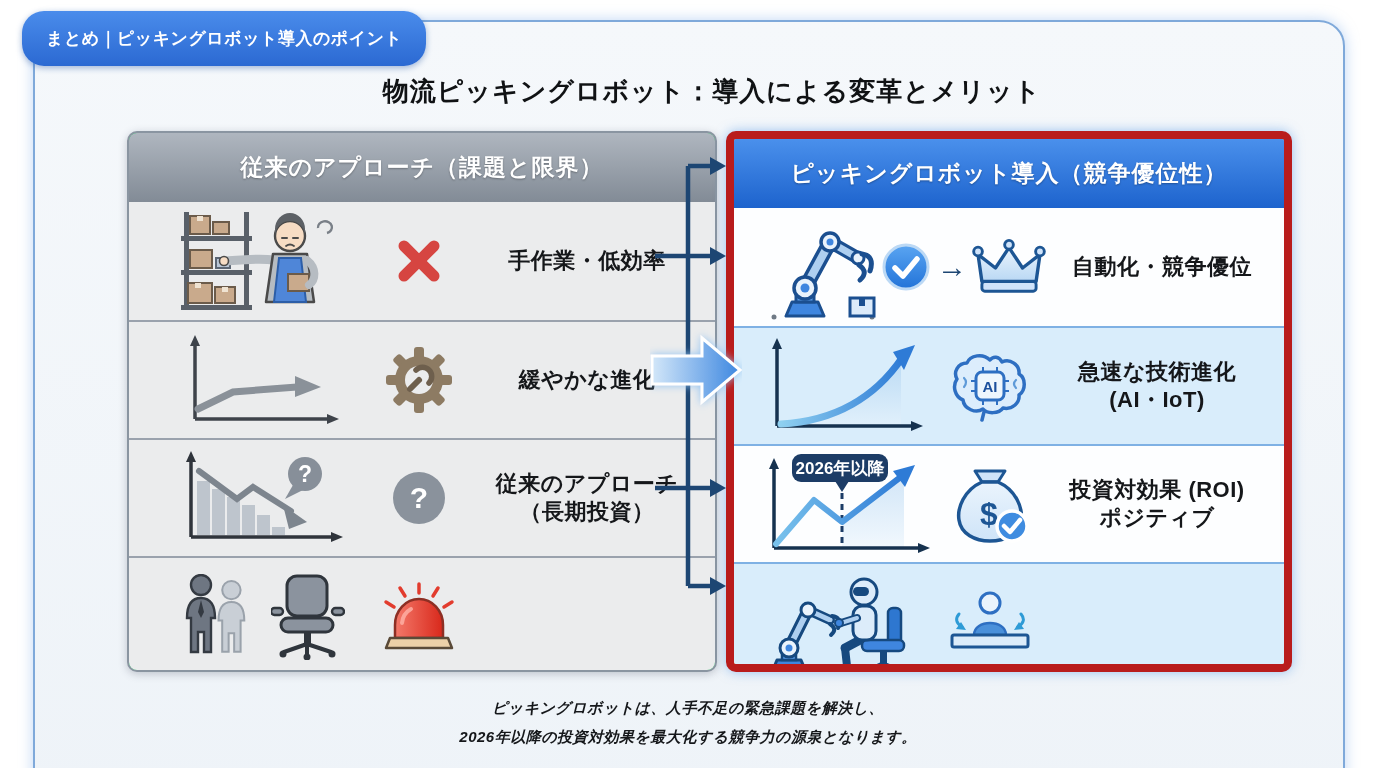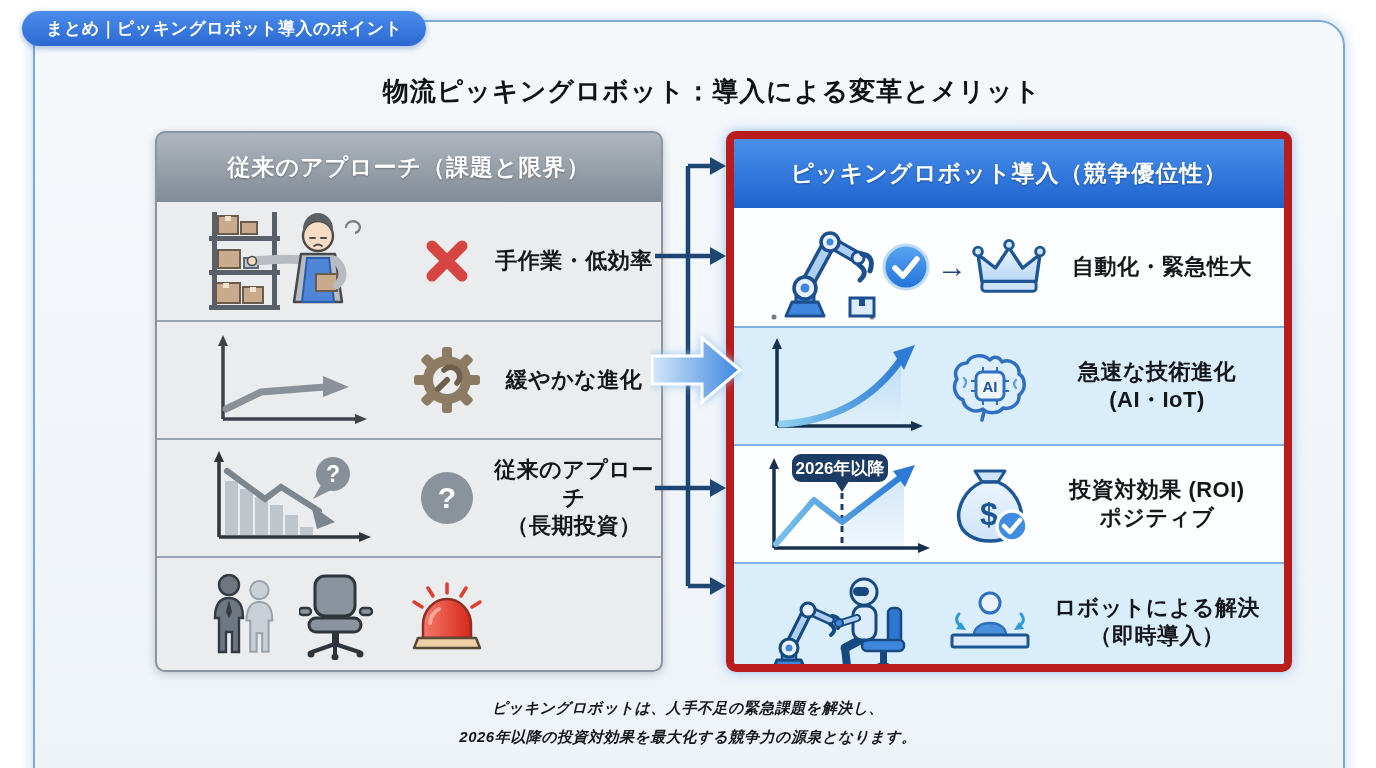--- a/index.html
+++ b/index.html
@@ -12,30 +12,30 @@
     position:absolute;left:33px;top:20px;width:1308px;height:790px;
     background:linear-gradient(180deg,#f5f8fb,#eef3f8);
     border:2px solid #7fa9da;border-radius:26px;
     box-shadow:0 0 14px rgba(130,175,235,.5);
     z-index:0;
   }
   .badge{
     position:absolute;left:22px;top:11px;z-index:6;
     background:linear-gradient(180deg,#4a8ceb,#2b69d2);
     color:#fff;font-size:17px;font-weight:700;
-    padding:6px 24px;border-radius:22px;
+    padding:16px 24px;border-radius:22px;
     box-shadow:0 2px 6px rgba(30,80,160,.4);
     letter-spacing:.5px;
   }
   .title{
     position:absolute;top:74px;left:0;width:100%;text-align:center;
     font-size:26px;font-weight:800;color:#101214;letter-spacing:1px;z-index:2;margin-left:24px;
   }
   .panel{position:absolute;top:131px;height:541px;border-radius:10px;z-index:2;overflow:hidden;box-sizing:border-box}
-  .left-panel{left:155px;width:508px;border:2px solid #8a95a1;background:#22c55e;box-shadow:0 2px 8px rgba(60,70,90,.28)}
+  .left-panel{left:127px;width:590px;border:2px solid #8a95a1;background:#22c55e;box-shadow:0 2px 8px rgba(60,70,90,.28)}
   .right-panel{left:726px;width:566px;border:8px solid #b91c1c;background:#fdba74;box-shadow:0 0 12px rgba(80,150,230,.55)}
   .panel-header{height:69px;display:flex;align-items:center;justify-content:center;color:#fff;font-size:23px;font-weight:800;text-shadow:0 1px 2px rgba(0,0,0,.3);letter-spacing:1px}
   .left-panel .panel-header{background:linear-gradient(180deg,#afb6bf,#828b96)}
   .right-panel .panel-header{background:linear-gradient(180deg,#4a90ec,#1d63cd)}
   .prow{height:118px;display:flex;align-items:center;box-sizing:border-box}
   .left-panel .prow{border-top:2px solid #9aa2ad;padding:0 6px 0 24px;background:#ebeced}
   .right-panel .prow{border-top:2px solid #7fb1e4;padding:0 6px 0 14px;background:#fdfeff}
   .right-panel .prow.alt{background:#d9edfb}
   .illus{display:flex;align-items:center;justify-content:center}
   .l-illus{width:220px}
@@ -263,21 +263,21 @@
             <stop offset="1" stop-color="#b9d8f4"></stop>
           </linearGradient>
         </defs>
       <path d="M10,46 L6,18 L24,32 L38,11 L52,32 L70,18 L66,46 Z" fill="url(#crw)" stroke="#1d5694" stroke-width="3.5" stroke-linejoin="round"></path>
       <circle cx="6" cy="15" r="4.5" fill="#cfe3fa" stroke="#1d5694" stroke-width="3"></circle>
       <circle cx="38" cy="8" r="4.5" fill="#cfe3fa" stroke="#1d5694" stroke-width="3"></circle>
       <circle cx="70" cy="15" r="4.5" fill="#cfe3fa" stroke="#1d5694" stroke-width="3"></circle>
       <rect x="10" y="46" width="56" height="10" rx="3" fill="#cfe3fa" stroke="#1d5694" stroke-width="3"></rect>
     </svg>
     <div class="row-text">
-      <div>自動化・緊急性大</div>
+      <div>自動化・競争優位</div>
     </div>
   </div>
 
   <div class="prow alt">
     <div class="illus r-illus">
       <svg width="170" height="100" viewBox="0 0 170 100">
         <defs>
           <linearGradient id="gcS" x1="0" y1="0" x2="1" y2="0">
               <stop offset="0" stop-color="#8fd0f0"></stop>
               <stop offset="1" stop-color="#2e7bd6"></stop>
@@ -406,24 +406,20 @@
       <svg width="88" height="66" viewBox="0 0 88 66">
         <path d="M16,38 q-9,-6 -3,-13" fill="none" stroke="#2e9bd6" stroke-width="3" stroke-linecap="round"></path>
         <polygon points="10,40 20,41 15,33" fill="#2e9bd6"></polygon>
         <path d="M72,38 q9,-6 3,-13" fill="none" stroke="#2e9bd6" stroke-width="3" stroke-linecap="round"></path>
         <polygon points="78,40 68,41 73,33" fill="#2e9bd6"></polygon>
         <circle cx="44" cy="14" r="10" fill="#eaf3fc" stroke="#2e6fc2" stroke-width="3"></circle>
         <path d="M28,46 C28,30 60,30 60,46 Z" fill="#4a90da" stroke="#2e6fc2" stroke-width="2.5"></path>
         <rect x="6" y="46" width="76" height="12" rx="2" fill="#dcecfa" stroke="#1d5694" stroke-width="3"></rect>
       </svg>
     </div>
-    <div class="row-text">
-      <div>ロボットによる解決</div>
-      <div>（即時導入）</div>
-    </div>
   </div>
 </div>
 
 <svg class="connectors" width="92" height="470" viewBox="0 0 92 470">
   <defs>
     <linearGradient id="bigArrow" x1="0" y1="0" x2="1" y2="0">
       <stop offset="0" stop-color="#d3e7f9"></stop>
         <stop offset="1" stop-color="#3d87e0"></stop>
     </linearGradient>
     <filter id="glow" x="-40%" y="-40%" width="180%" height="180%">

